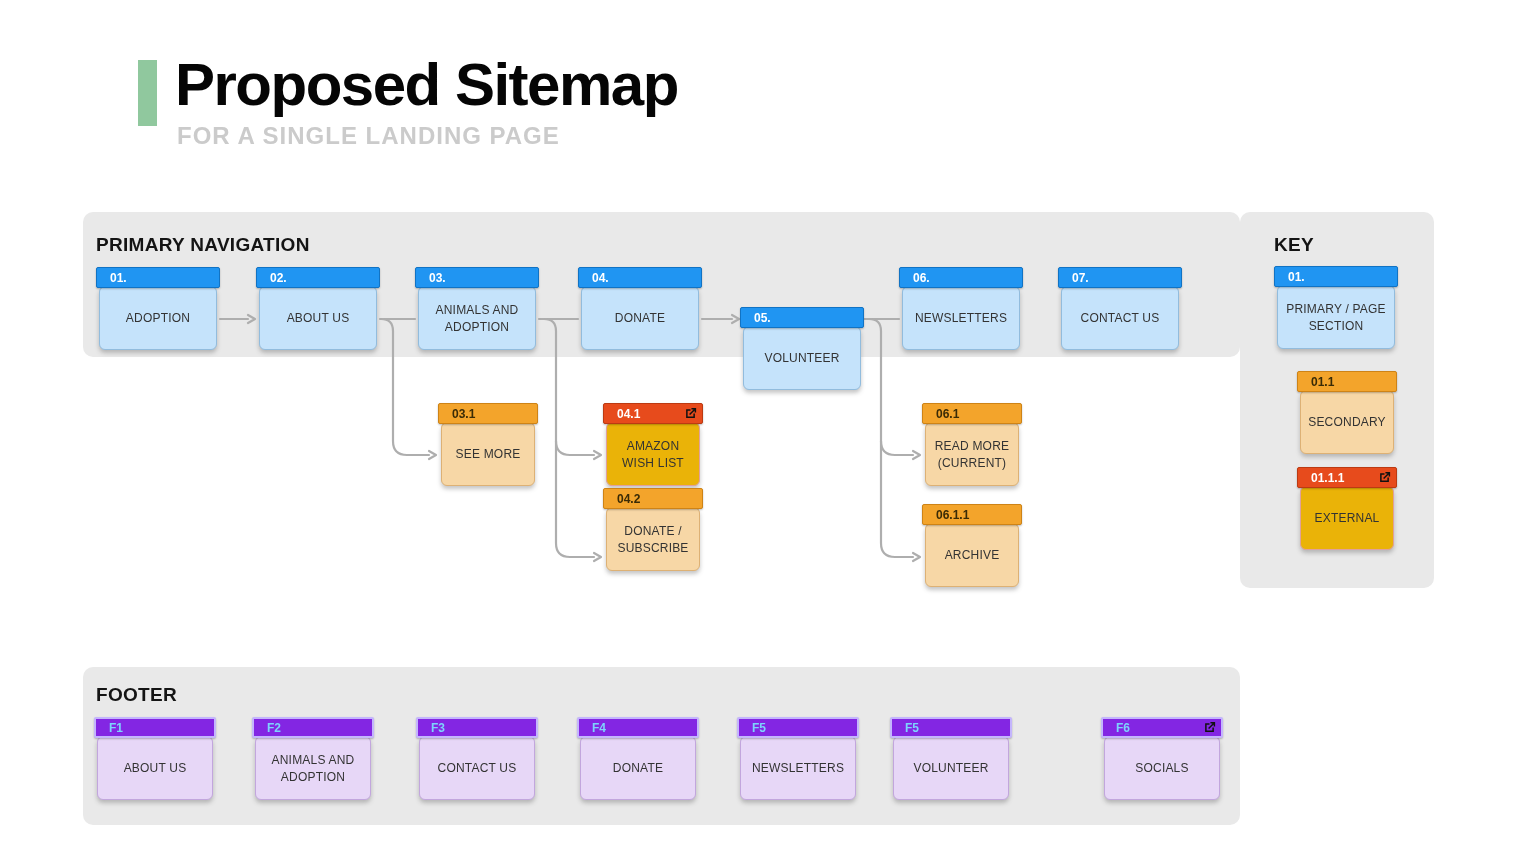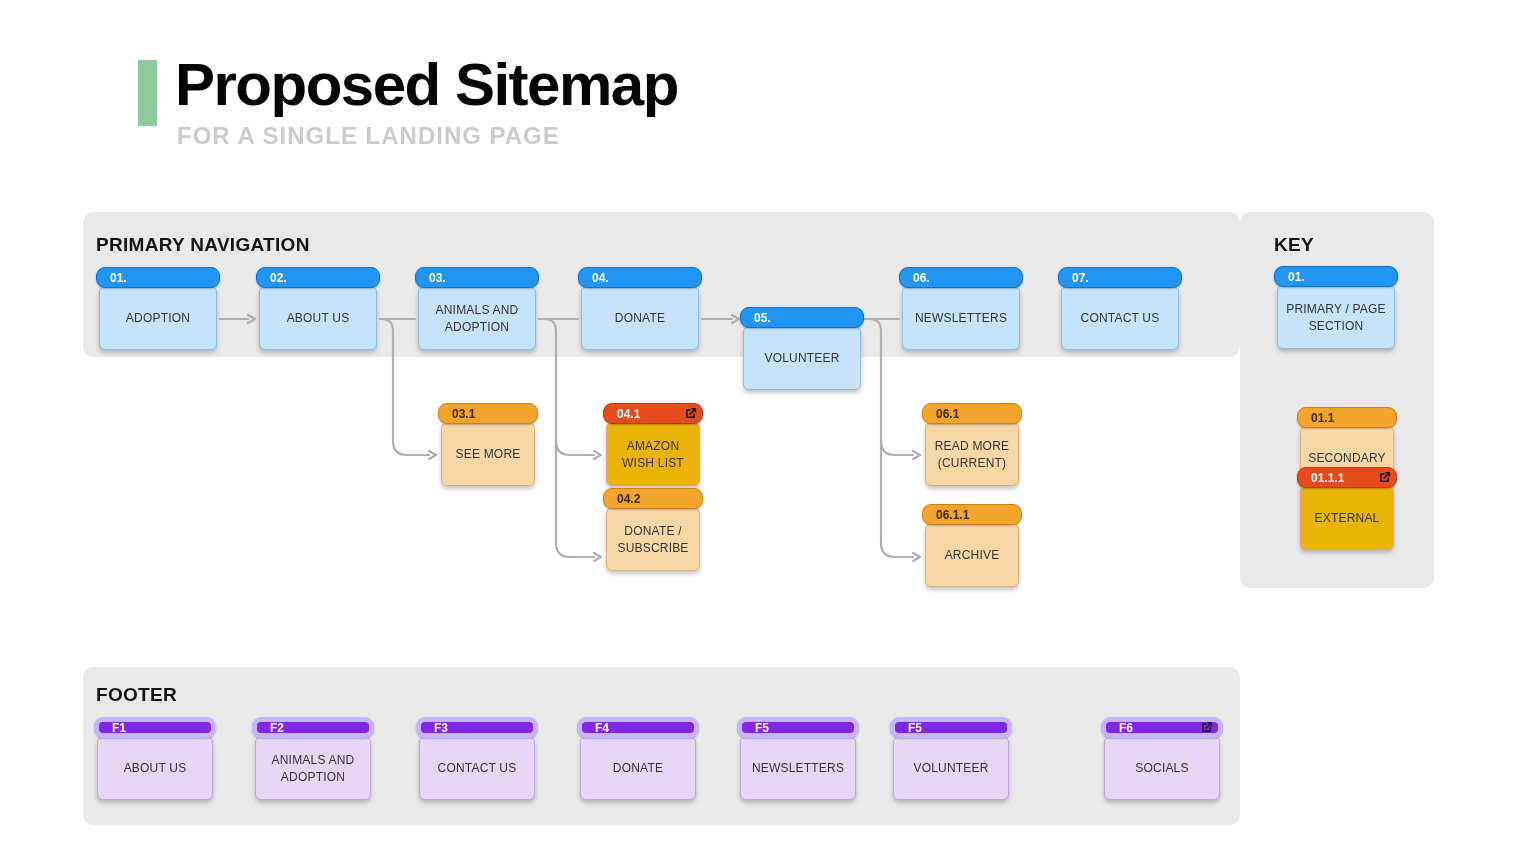--- a/index.html
+++ b/index.html
@@ -23,41 +23,41 @@
 
   
   .panel { position:absolute; background:#E9E9E9; border-radius:10px; }
   .panel-label {
     position:absolute; font-size:19px; font-weight:700; color:#141414; letter-spacing:0.3px;
   }
 
   
   .card { position:absolute; z-index:2; }
   .card__hdr {
-    position:relative; z-index:2; height:21px; border-radius:9px;
+    position:relative; z-index:2; height:21px; border-radius:2px;
     display:flex; align-items:center; justify-content:space-between;
     padding:0 4px 0 13px; font-size:12px; font-weight:600;
     box-shadow:0 1px 2px rgba(0,0,0,0.25);
   }
   .card__body {
     position:relative; z-index:1; margin:-2px 3px 0; min-height:64px; border-radius:6px;
     display:flex; align-items:center; justify-content:center; text-align:center;
     padding:6px 8px 4px; font-size:12px; font-weight:500; color:#333333;
     line-height:1.45; letter-spacing:0.2px;
     box-shadow:0 3px 4px rgba(90,90,90,0.35);
   }
   .ext-icon { width:15px; height:15px; display:block; }
 
   .v-blue   .card__hdr  { background:#2095F2; border:1px solid #1173C4; color:#ffffff; }
   .v-blue   .card__body { background:#C5E3FB; border:1.5px solid #92BCDD; }
   .v-orange .card__hdr  { background:#F3A42B; border:1px solid #CE8316; color:#3A2B06; }
   .v-orange .card__body { background:#F7D7A6; border:1.5px solid #DDB175; }
   .v-red    .card__hdr  { background:#E74B1C; border:1px solid #BC3A12; color:#ffffff; }
   .v-red    .card__body { background:#eab308; border:1.5px solid #E0A19C; }
-  .v-purple .card__hdr  { background:#8326E3; border:5px solid #c4b5fd; color:#fef9c3; }
+  .v-purple .card__hdr  { background:#8326E3; border:2px solid #c4b5fd; color:#7dd3fc; }
   .v-purple .card__body { background:#E7D7F7; border:1.5px solid #C2A6DD; }
 
   
   .w-primary { width:124px; }
   .w-small   { width:100px; }
   .w-footer  { width:122px; }
   .card--footer .card__body { min-height:64px; }
 
   
   #connectors { position:absolute; left:0; top:0; z-index:1; pointer-events:none; }
@@ -207,21 +207,21 @@
 </div>
 
 <div class="card v-blue w-primary" style="left:1274px; top:266px;">
   <div class="card__hdr">
       <span>01.</span>
     </div>
   <div class="card__body">
       <span>PRIMARY / PAGE SECTION</span>
     </div>
 </div>
-<div class="card v-orange w-small" style="left:1297px; top:371px;margin-top:36px;">
+<div class="card v-orange w-small" style="left:1297px; top:371px;">
   <div class="card__hdr">
       <span>01.1</span>
     </div>
   <div class="card__body">
       <span>SECONDARY</span>
     </div>
 </div>
 <div class="card v-red w-small" style="left:1297px; top:467px;">
   <div class="card__hdr">
     <span>01.1.1</span>

